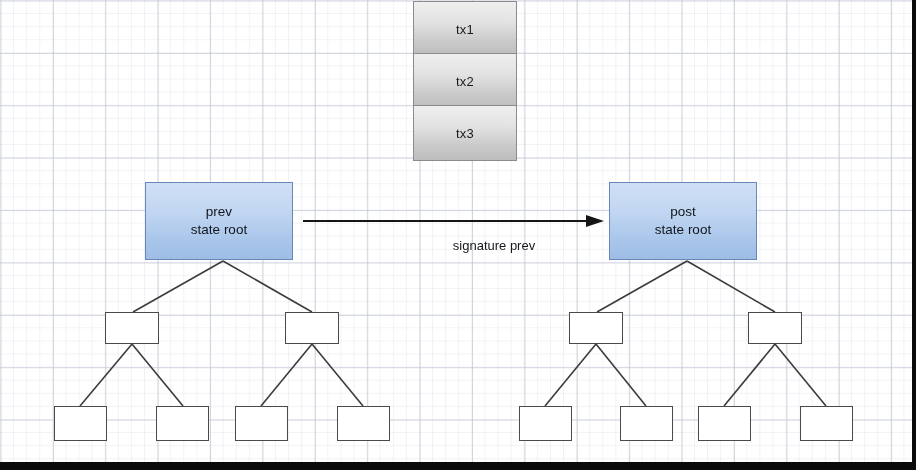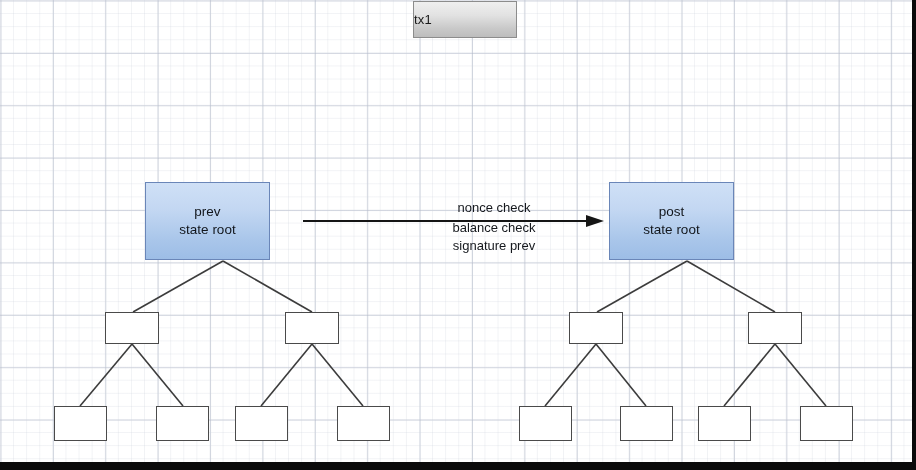--- a/index.html
+++ b/index.html
@@ -38,36 +38,36 @@
   }
   #frame-right{
     position:absolute;right:0;top:0;width:4px;height:470px;
     background:#0b0b0b;
   }
 
   
   .tx-box{
     position:absolute;
     box-sizing:border-box;
-    width:104px;height:37px;
+    width:104px;height:56px;
     border:1px solid #8c8c8c;
     background:linear-gradient(to bottom,#efefef 0%,#e2e2e2 38%,#c9c9c9 75%,#bdbdbd 100%);
-    display:flex;align-items:center;
+    display:flex;align-items:center;justify-content:center;
     font-size:13px;color:#1a1a1a;
     letter-spacing:.2px;
   }
   .tx1{left:413px;top:1px;}
   .tx2{left:413px;top:53px;}
   .tx3{left:413px;top:105px;}
 
   
   .root-box{
     position:absolute;
     box-sizing:border-box;
-    width:125px;height:78px;
+    width:148px;height:78px;
     border:1px solid #6a86b8;
     background:linear-gradient(to bottom,#cfe0f6 0%,#c3d7f2 35%,#a9c6ea 75%,#9dbde6 100%);
     display:flex;flex-direction:column;align-items:center;justify-content:center;
     font-size:13.5px;color:#12161c;line-height:18px;
   }
   .root-prev{left:145px;top:182px;}
   .root-post{left:609px;top:182px;align-items:center;}
 
   
   .node-box{
@@ -124,32 +124,36 @@
 
     <g>
       <line x1="303" y1="221" x2="588" y2="221" stroke="#151515" stroke-width="1.8"></line>
       <polygon points="604,221 586,215 586,227" fill="#151515"></polygon>
     </g>
   </svg>
 
   <div class="tx-box tx1">
     <span>tx1</span>
   </div>
+  <div class="tx-box tx2">
+    <span>tx2</span>
+  </div>
+  <div class="tx-box tx3">
+    <span>tx3</span>
+  </div>
 
   <div class="root-box root-prev">
     <span>prev</span>
     <span>state root</span>
   </div>
   <div class="root-box root-post">
     <span>post</span>
     <span>state root</span>
   </div>
 
-  <div class="arrow-label" id="label-nonce">nonce check</div>
-  <div class="arrow-label" id="label-balance">balance check</div>
   <div class="arrow-label" id="label-signature">signature prev</div>
 
   <div class="node-box mid" style="left:105px;top:312px;"></div>
   <div class="node-box mid" style="left:285px;top:312px;"></div>
   <div class="node-box leaf" style="left:54px;top:406px;"></div>
   <div class="node-box leaf" style="left:156px;top:406px;"></div>
   <div class="node-box leaf" style="left:235px;top:406px;"></div>
   <div class="node-box leaf" style="left:337px;top:406px;"></div>
 
   <div class="node-box mid" style="left:569px;top:312px;"></div>

